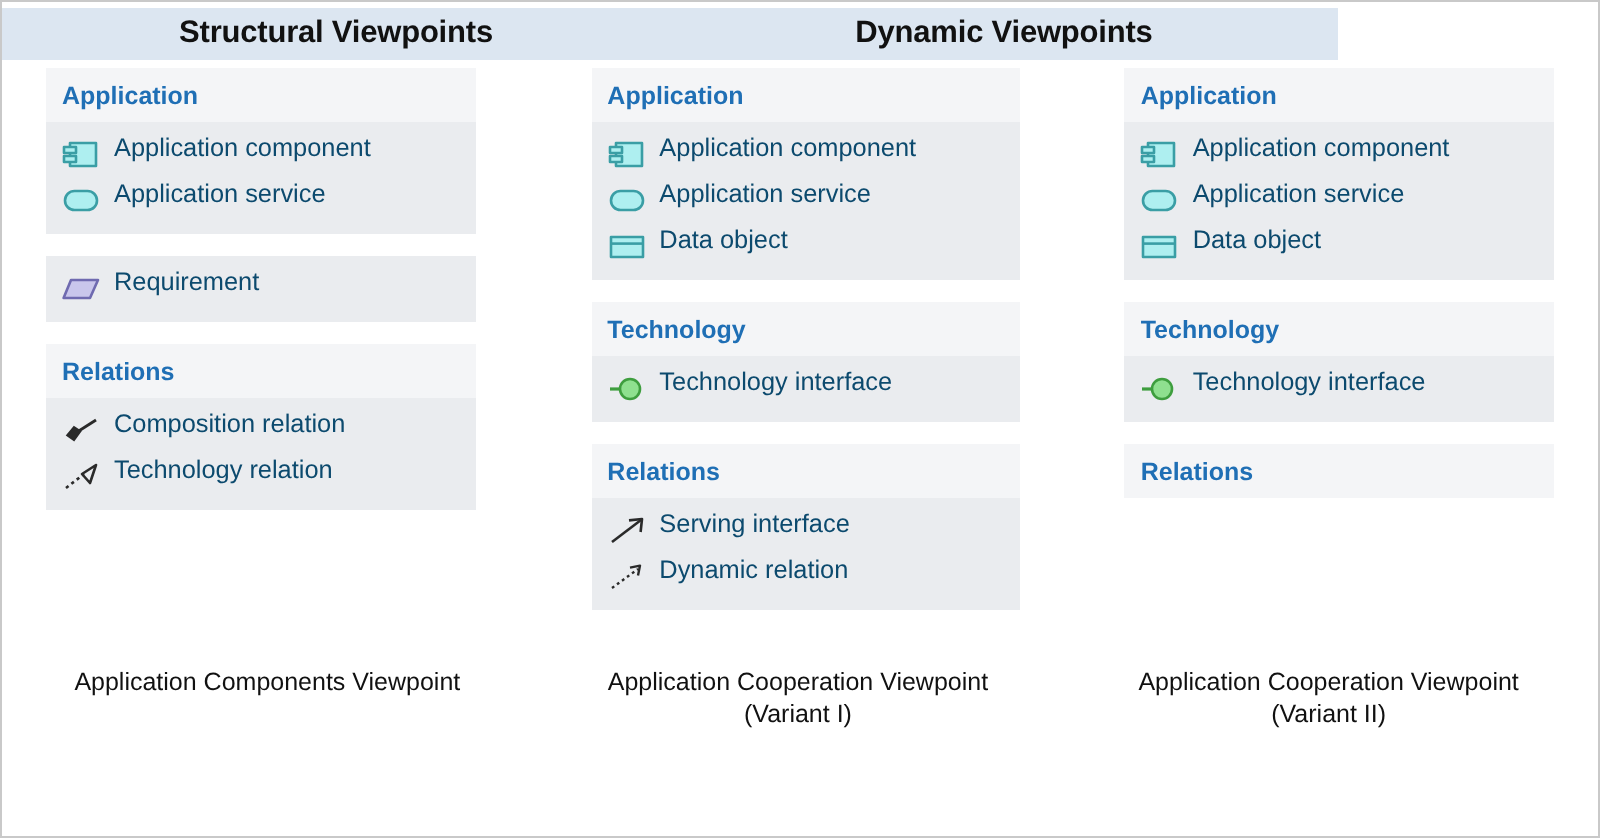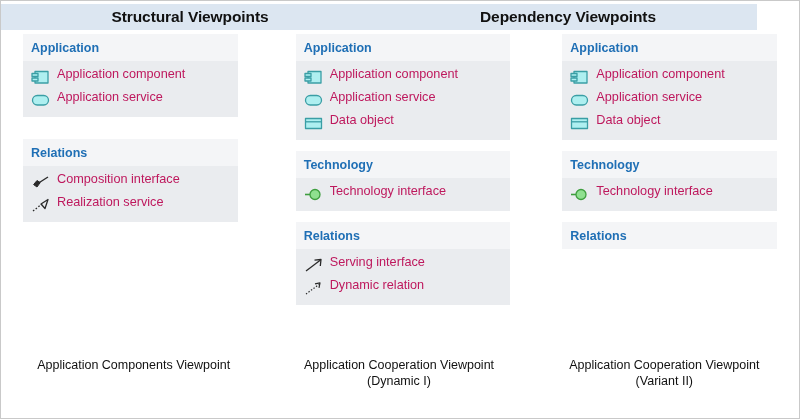--- a/index.html
+++ b/index.html
@@ -10,21 +10,21 @@
     position:relative;
     overflow:hidden;
     border:1px solid #c9c9c9;
     box-sizing:border-box;
   }
 
   
   .header-band{
     position:absolute;
     left:0;top:3px;
-    width:756px;height:26px;
+    width:668px;height:26px;
     background:#dce6f1;
     display:flex;
   }
   .header-cell{
     flex:1 1 0;
     display:flex;
     align-items:center;
     justify-content:center;
     font-size:15.5px;
     font-weight:bold;
@@ -78,48 +78,48 @@
     width:24px;
     min-width:24px;
     height:18px;
     display:flex;
     align-items:center;
     justify-content:flex-start;
     margin-top:1px;
   }
   .row .lbl{
     font-size:12.7px;
-    color:#be185d;
+    color:#0c4a6e;
     line-height:15px;
     padding-left:2px;
   }
 
   
   .captions{
     position:absolute;
-    left:0;top:356px;
+    left:0;top:332px;
     width:796px;
     display:flex;
   }
   .caption{
     flex:1 1 0;
     text-align:center;
     font-size:12.5px;
     color:#111111;
     line-height:16px;
     padding:0 8px;
     box-sizing:border-box;
   }
 </style>
 </head>
 <body>
 
 <div class="header-band">
   <div class="header-cell">Structural Viewpoints</div>
-  <div class="header-cell">Dependency Viewpoints</div>
+  <div class="header-cell">Dynamic Viewpoints</div>
 </div>
 
 <div class="columns">
   <div class="column col1">
     <div class="panel" id="panel-0">
         <div class="section-head">Application</div>
         <div class="section-body">
           <div class="row">
             <span class="ico">
               <svg width="20" height="15" viewBox="0 0 20 15">
@@ -133,40 +133,50 @@
           <div class="row">
             <span class="ico">
               <svg width="20" height="15" viewBox="0 0 20 15">
         <rect x="1.5" y="2.5" width="16" height="9.5" rx="4.75" ry="4.75" fill="#aeeff0" stroke="#3a9ea5" stroke-width="1.3" stroke-linejoin="round"></rect>
       </svg>
             </span>
             <span class="lbl">Application service</span>
           </div>
         </div>
         <div class="spacer"></div>
+        <div class="section-body">
+          <div class="row">
+            <span class="ico">
+              <svg width="20" height="15" viewBox="0 0 20 15">
+        <polygon points="4.5,3 18,3 14,12 0.8,12" fill="#c9c6ec" stroke="#6f6ab0" stroke-width="1.3" stroke-linejoin="round"></polygon>
+      </svg>
+            </span>
+            <span class="lbl">Requirement</span>
+          </div>
+        </div>
         <div class="spacer"></div>
         <div class="section-head">Relations</div>
         <div class="section-body">
           <div class="row">
             <span class="ico">
               <svg width="20" height="15" viewBox="0 0 20 15">
         <line x1="6" y1="9" x2="17" y2="2" stroke="#2a2a2a" stroke-width="1.4"></line>
         <polygon points="6,5.5 9.2,7.6 6,12 2.6,9.6" fill="#2a2a2a" stroke="#2a2a2a" stroke-width="1"></polygon>
       </svg>
             </span>
-            <span class="lbl">Composition interface</span>
+            <span class="lbl">Composition relation</span>
           </div>
           <div class="row">
             <span class="ico">
               <svg width="20" height="15" viewBox="0 0 20 15">
         <line x1="2" y1="13" x2="11" y2="6" stroke="#2a2a2a" stroke-width="1.3" stroke-dasharray="1.6,1.8"></line>
         <polygon points="17,1.5 10,6 14,10.5" fill="none" stroke="#2a2a2a" stroke-width="1.3" stroke-linejoin="round"></polygon>
       </svg>
             </span>
-            <span class="lbl">Realization service</span>
+            <span class="lbl">Technology relation</span>
           </div>
         </div>
       </div>
   </div>
   <div class="column col2">
     <div class="panel" id="panel-1">
         <div class="section-head">Application</div>
         <div class="section-body">
           <div class="row">
             <span class="ico">
@@ -284,19 +294,19 @@
   </div>
 </div>
 
 <div class="captions">
   <div class="caption">
     <div>Application Components Viewpoint</div>
     <div></div>
   </div>
   <div class="caption">
     <div>Application Cooperation Viewpoint</div>
-    <div>(Dynamic I)</div>
+    <div>(Variant I)</div>
   </div>
   <div class="caption">
     <div>Application Cooperation Viewpoint</div>
     <div>(Variant II)</div>
   </div>
 </div>
 
 </body></html>

